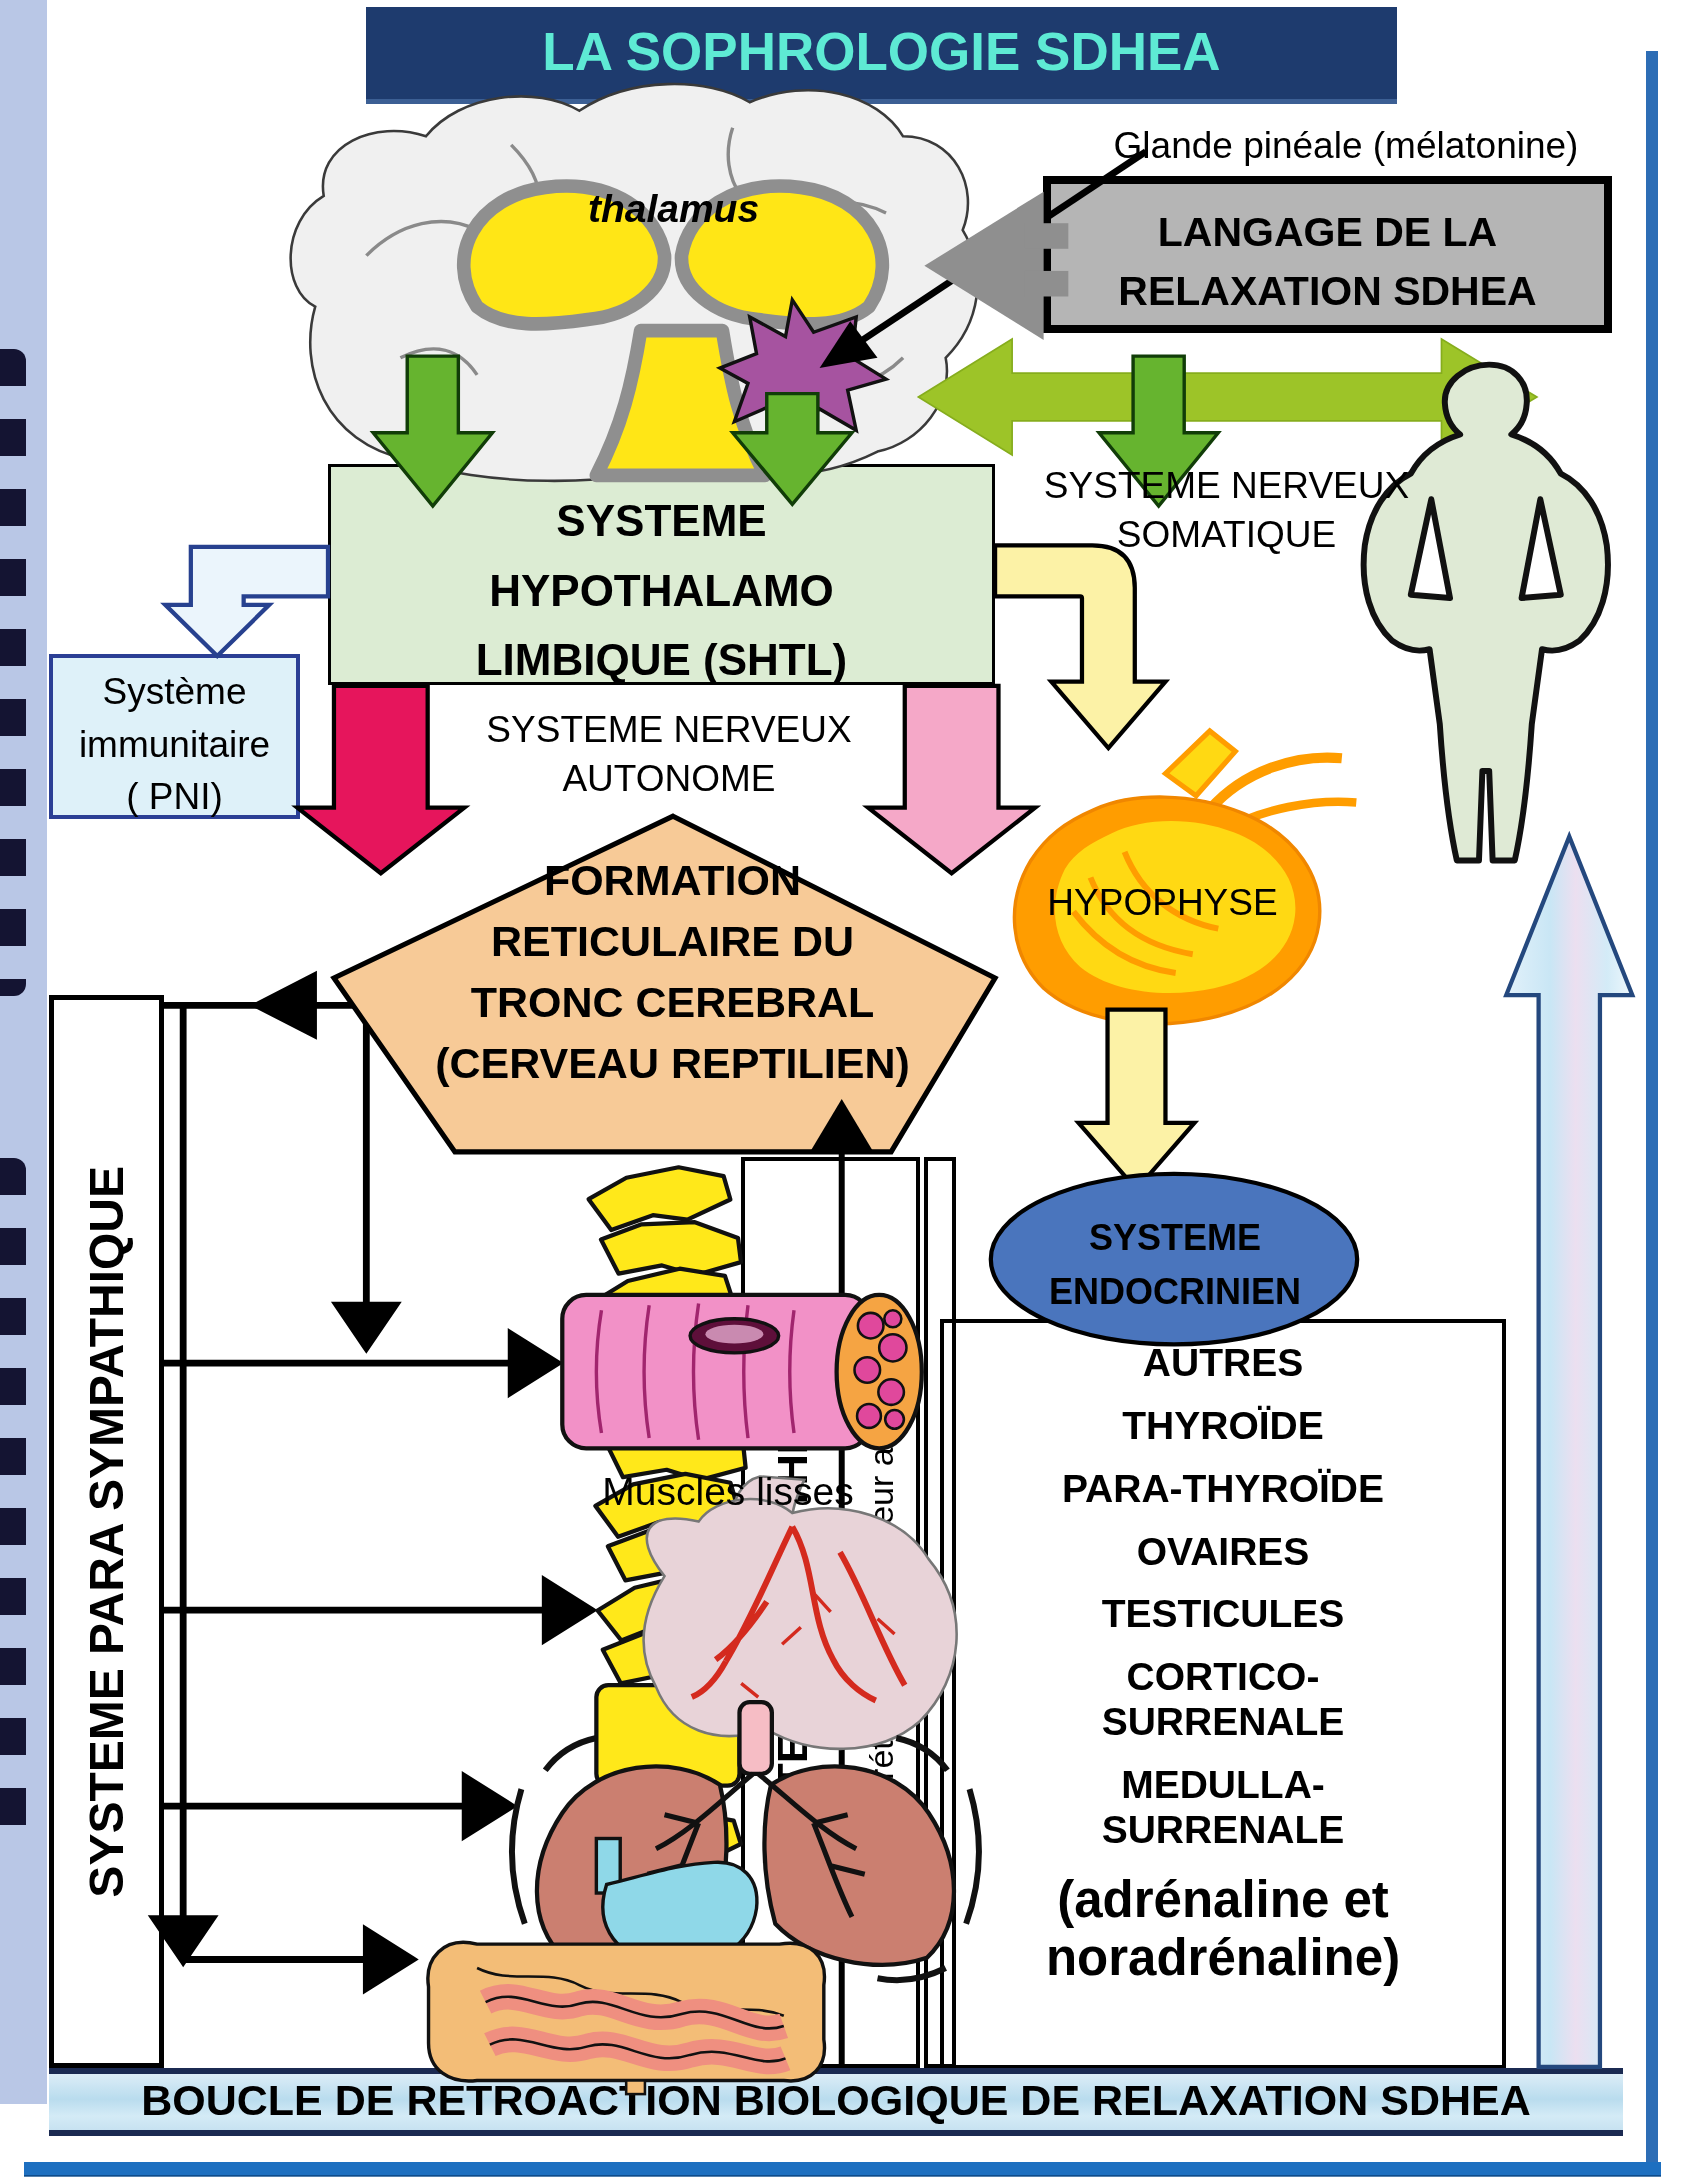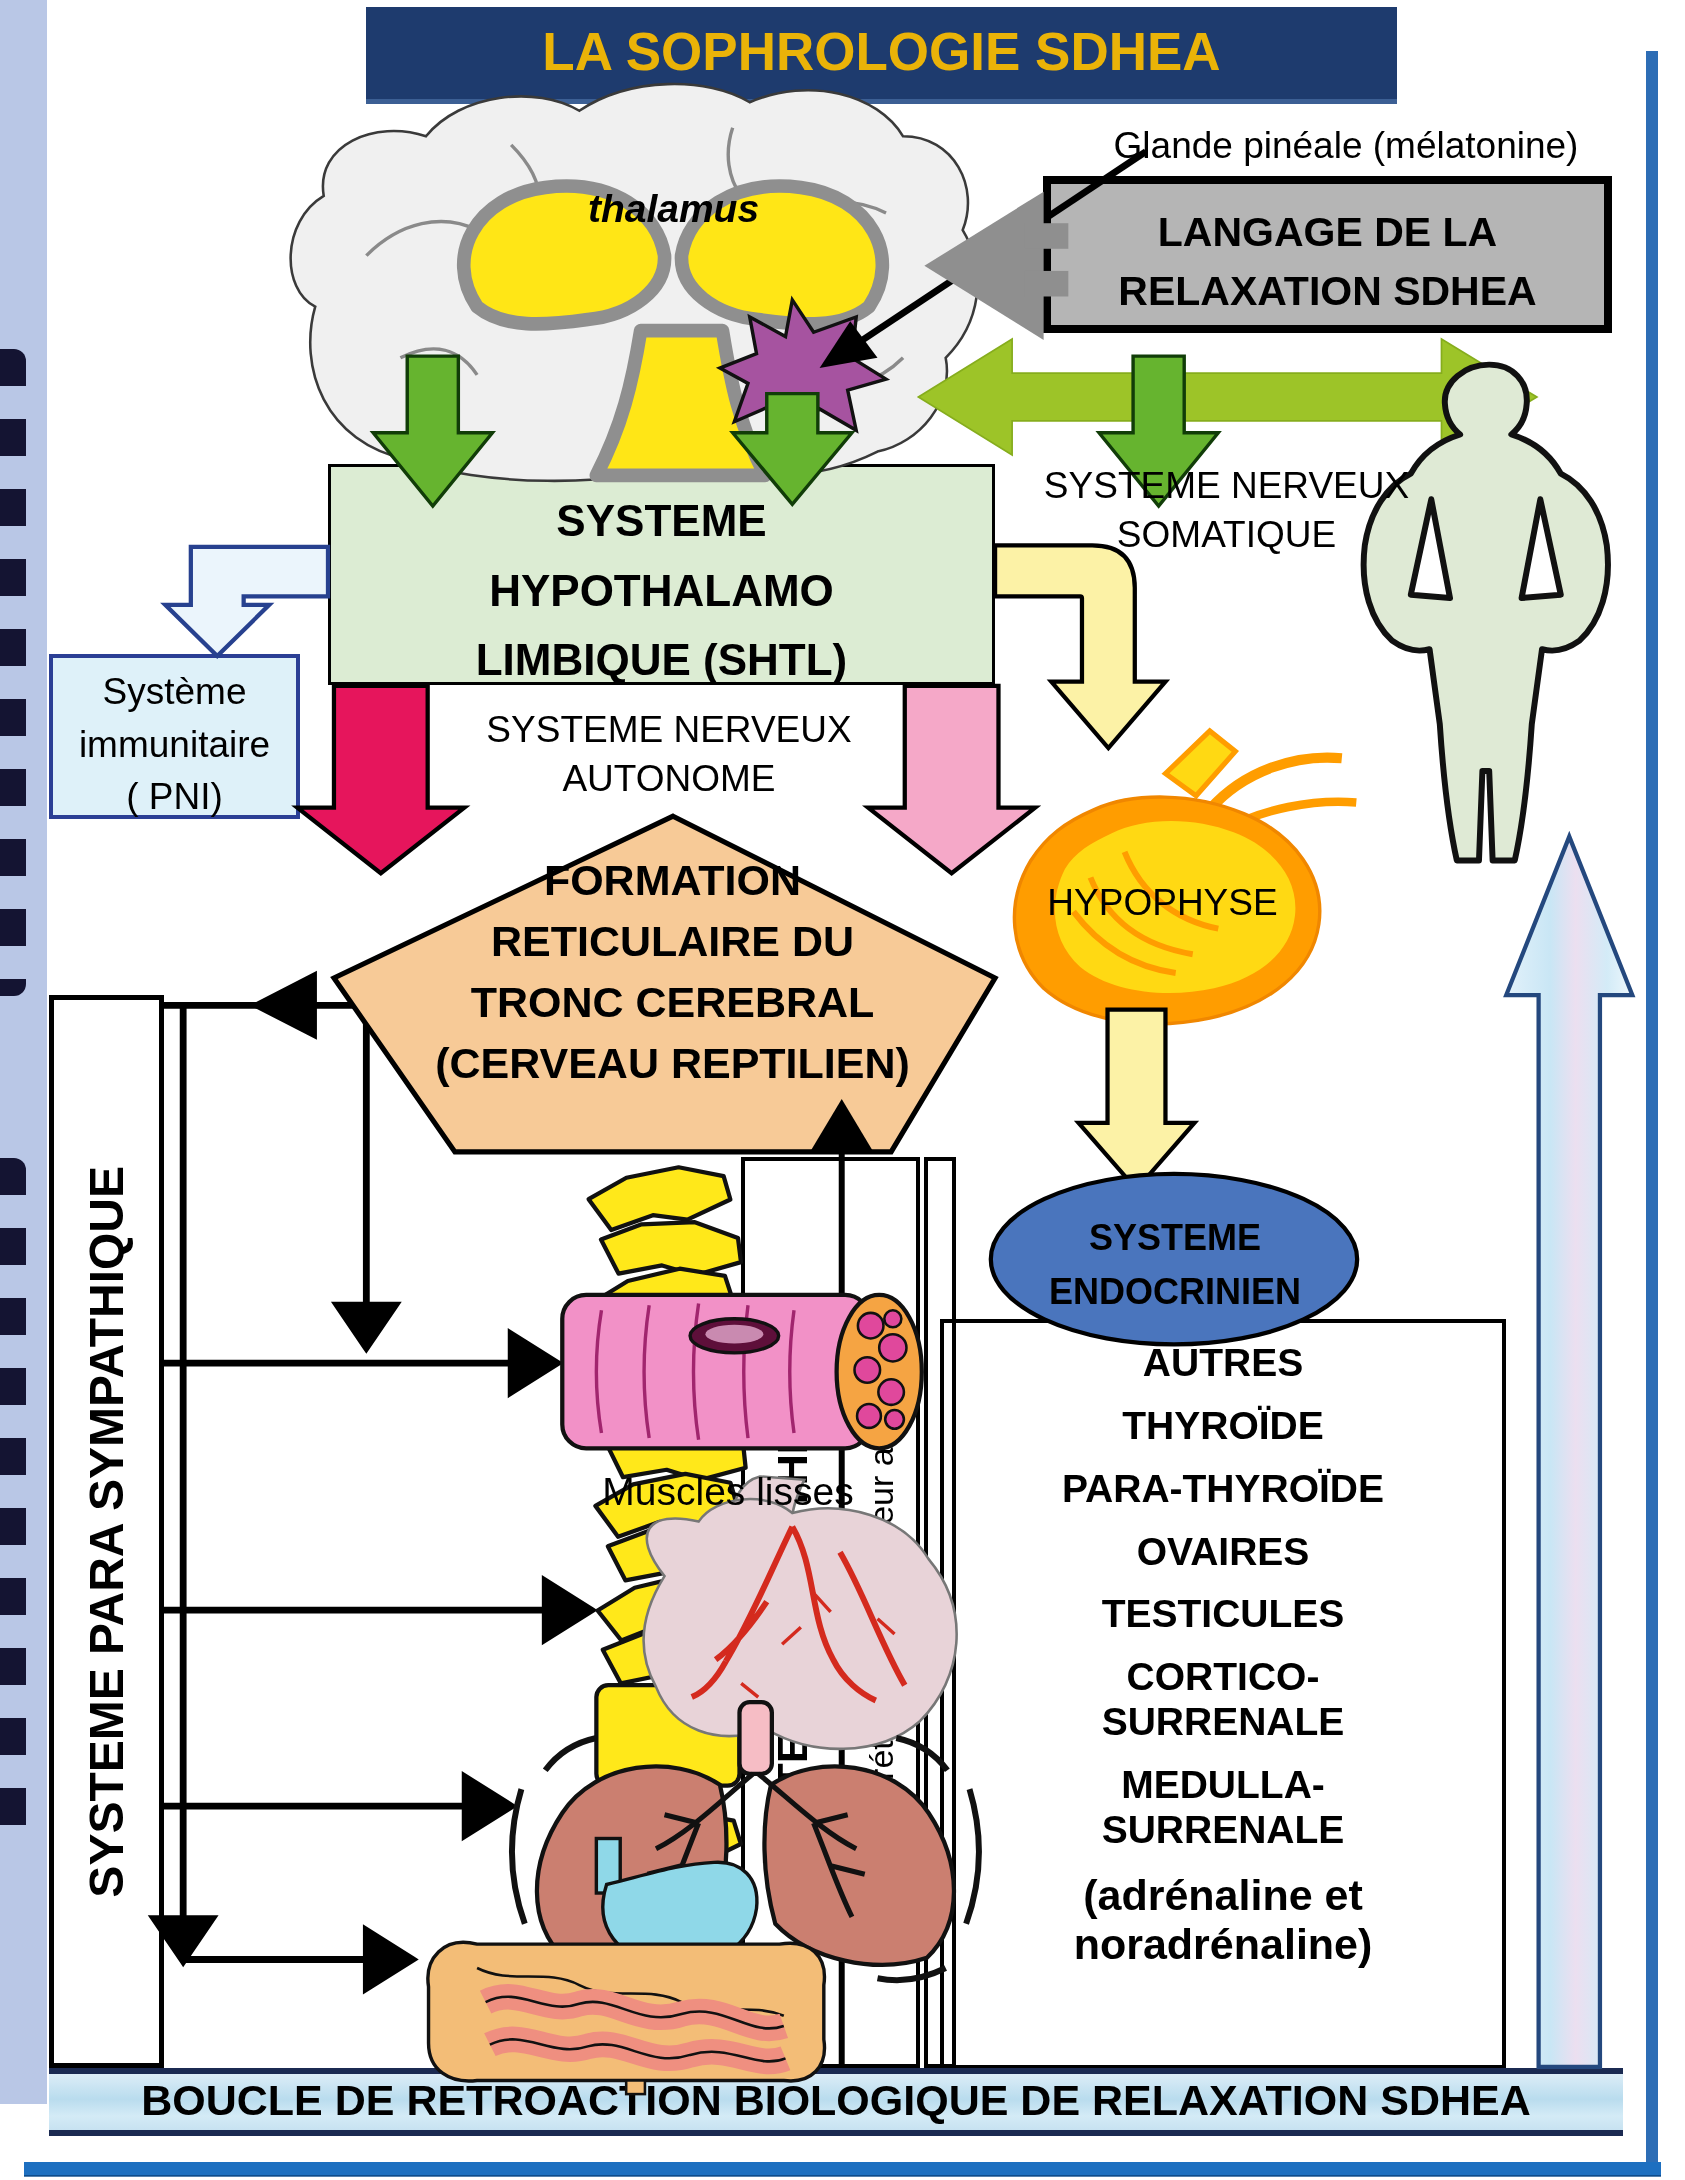--- a/index.html
+++ b/index.html
@@ -11,21 +11,21 @@
   .pre{white-space:pre-line;}
   .center{text-align:center;}
   
   .leftstrip{left:0;top:0;width:47px;height:2104px;background:#b9c7e6;}
   .glyphs{position:absolute;left:0;width:25.6px;border-radius:0 12px 12px 0;
           background:repeating-linear-gradient(180deg,#141432 0 37px,rgba(0,0,0,0) 37px 70px);}
   
   .rightline{left:1646px;top:51px;width:12px;height:2114px;background:#2d6db5;}
   .bottomline{left:24px;top:2162px;width:1637px;height:12.8px;background:#1d6fc0;box-shadow:0 1.7px 0 #0d4c8c;}
   
-  .title{left:366px;top:6.8px;width:1031px;height:92px;background:#1e3b6e;color:#eab308;
+  .title{left:366px;top:6.8px;width:1031px;height:92px;background:#1e3b6e;color:#5eead4;
          font-size:53px;font-weight:bold;line-height:89px;border-bottom:5.1px solid #3c5f94;}
   .lbl{font-size:37px;line-height:1.32;}
   .pineal{left:1082px;top:114px;width:528px;font-size:37px;}
   .thalamus{left:537px;top:179px;width:273px;font-size:39px;font-weight:bold;font-style:italic;}
   .somatic{left:971px;top:454px;width:511px;}
   .autonomic{left:409px;top:698px;width:520px;}
   
   .langage{left:1043px;top:176px;width:569px;height:157px;background:#b5b5b5;border:8.5px solid #000;
            box-sizing:border-box;font-size:41px;font-weight:bold;line-height:1.45;padding-top:19px;}
   .shtl{left:328px;top:464px;width:667px;height:221px;background:#dcecd3;border:3.4px solid #000;
@@ -94,21 +94,21 @@
   <div class="abs z1 hormones">
     <div class="hormItem center pre">AUTRES</div>
     <div class="hormItem center pre">THYROÏDE</div>
     <div class="hormItem center pre">PARA-THYROÏDE</div>
     <div class="hormItem center pre">OVAIRES</div>
     <div class="hormItem center pre">TESTICULES</div>
     <div class="hormItem center pre">CORTICO-
 SURRENALE</div>
     <div class="hormItem center pre">MEDULLA-
 SURRENALE</div>
-    <div class="hormItem center pre" style="font-size:43px;">(adrénaline et
+    <div class="hormItem center pre" style="font-size:51px;">(adrénaline et
 noradrénaline)</div>
   </div>
 
   <div class="abs z1 banner center">BOUCLE DE RETROACTION BIOLOGIQUE DE RELAXATION SDHEA</div>
 
   <svg class="overlay" width="1686" height="2181" viewBox="0 0 1979 2560">
     <defs>
       <linearGradient id="fb" x1="0" y1="0" x2="1" y2="0">
         <stop offset="0" stop-color="#e2f1fa"></stop>
           <stop offset="0.35" stop-color="#c9e6f5"></stop>

